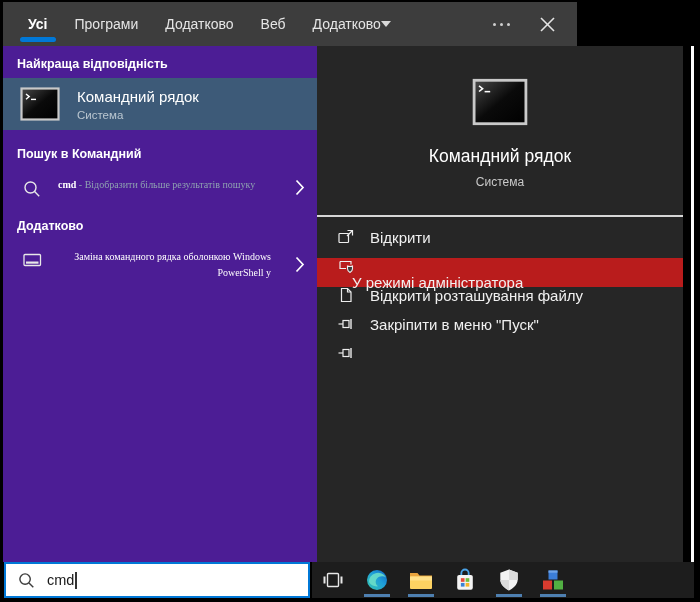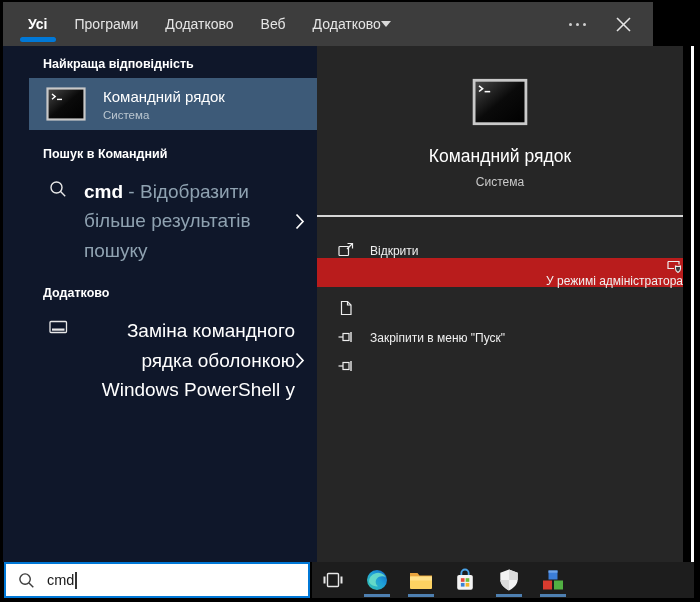--- a/index.html
+++ b/index.html
@@ -1,62 +1,62 @@
 <!DOCTYPE html>
 <html><head>
 <meta charset="utf-8">
 <style>
   * { margin:0; padding:0; box-sizing:border-box; }
   body { background:#000; font-family:"Liberation Sans","DejaVu Sans",sans-serif; }
   .screen { position:relative; width:700px; height:602px; background:#000; overflow:hidden; }
 
   
-  .topbar { position:absolute; left:3px; top:2px; width:650px; height:44px; background:#3d3d3d;
+  .topbar { position:absolute; left:3px; top:2px; width:574px; height:44px; background:#3d3d3d;
             display:flex; align-items:center; padding-left:25px; }
   .tabs { display:flex; gap:27px; align-items:center; }
   .tab { position:relative; color:#e5e5e5; font-size:14px; padding:13px 0; cursor:default; }
   .tab.active { color:#fff; font-weight:700; }
   .tab.active .pill { position:absolute; left:-8px; right:-8px; bottom:3px; height:5px;
                       background:#0078d7; border-radius:3px; }
   .tab-extra { display:flex; align-items:center; }
   .tri-down { width:0; height:0; border-left:5px solid transparent; border-right:5px solid transparent;
               border-top:6px solid #d9d9d9; display:inline-block; }
   .topbar-right { margin-left:auto; display:flex; align-items:center; gap:30px; padding-right:22px; }
   .dots { display:flex; gap:4px; }
   .dots i { width:3px; height:3px; border-radius:50%; background:#cfcfcf; }
 
   
-  .left-panel { position:absolute; left:3px; top:46px; width:314px; height:516px; background:#0f172a;padding-left:26px; }
+  .left-panel { position:absolute; left:3px; top:46px; width:314px; height:516px; background:#4c1d95; }
   .section-header { color:#fff; font-size:12.5px; font-weight:700; padding:11px 14px 7px 14px; }
   .best-match { height:52px; background:#3d5a78; display:flex; align-items:center; padding-left:17px; }
   .bm-text { margin-left:17px; display:flex; flex-direction:column; gap:4px; }
   .bm-title { color:#fff; font-size:15px; }
   .bm-sub { color:#bac6d0; font-size:11.5px; }
 
   .result-row { display:flex; align-items:flex-start; padding:9px 12px 6px 20px; }
   .row-icon { flex:0 0 auto; margin-top:3px; }
-  .row-text { margin-left:17px; width:198px; font-size:19px; line-height:1.55; color:#fff; }
+  .row-text { margin-left:17px; width:198px; font-size:10px; line-height:1.55; color:#fff;font-family:Liberation Serif, serif; }
   .q-bold { color:#fff; font-weight:700; }
   .q-suffix { color:#8fa2b1; }
   .chevron { margin-left:auto; align-self:center; flex:0 0 auto; }
 
   
   .search-box { position:absolute; left:4px; top:562px; width:306px; height:36px; background:#fff;
                 border:2px solid #0078d7; display:flex; align-items:center; padding:0 12px; }
   .search-text { margin-left:12px; font-size:14.5px; color:#1a1a1a; }
   .caret { display:inline-block; width:1.5px; height:17px; background:#333; margin-left:1px; vertical-align:middle; }
 
   
   .right-panel { position:absolute; left:317px; top:46px; width:366px; height:517px; background:#262626; }
   .rp-icon { display:flex; justify-content:center; margin-top:32px; }
   .rp-title { text-align:center; color:#fff; font-size:17.5px; margin-top:20px; }
   .rp-sub { text-align:center; color:#c9c9c9; font-size:12px; margin-top:8px; }
   .rp-sep { height:2px; background:#d6d6d6; margin-top:26px; }
   .actions { margin-top:12px; }
-  .action-row { display:flex; align-items:flex-end; height:29px; padding-left:20px; color:#f0f0f0; font-size:12px; }
+  .action-row { display:flex; align-items:flex-start; height:29px; padding-left:20px; color:#f0f0f0; font-size:15px; }
   .action-row.highlighted { background:#b91c1c;flex-direction:column; }
   .action-label { margin-left:15px; }
   .action-ic { flex:0 0 auto; display:flex; align-items:center; justify-content:center; width:18px; }
 
   
   .taskbar { position:absolute; left:312px; top:562px; width:382px; height:36px; background:#1d1d1d;
              display:flex; align-items:center; padding-left:6px; gap:14px; }
   .tb-item { position:relative; width:30px; height:100%; display:flex; align-items:center; justify-content:center; }
   .tb-item.running::after { content:""; position:absolute; left:2px; right:2px; bottom:1px; height:3px;
                             background:#4e7fb0; }
@@ -192,20 +192,21 @@
         <span class="action-label">У режимі адміністратора</span>
       </div>
 
       <div class="action-row">
         <span class="action-ic">
           <svg width="14" height="16" viewBox="0 0 14 16">
             <path d="M2.5 1.5 h6 l3.5 3.5 v9.5 h-9.5 z" stroke="#ededed" stroke-width="1.2" fill="none"></path>
             <path d="M8.5 1.5 v3.5 h3.5" stroke="#ededed" stroke-width="1.2" fill="none"></path>
           </svg>
         </span>
+        <span class="action-label">Відкрити розташування файлу</span>
       </div>
 
       <div class="action-row">
         <span class="action-ic">
           <svg width="16" height="16" viewBox="0 0 16 16">
             <line x1="0.5" y1="8" x2="5" y2="8" stroke="#ededed" stroke-width="1.2"></line>
             <rect x="5" y="4.5" width="6" height="7" stroke="#ededed" stroke-width="1.2" fill="none"></rect>
             <line x1="13" y1="3" x2="13" y2="13" stroke="#ededed" stroke-width="1.4"></line>
           </svg>
         </span>

